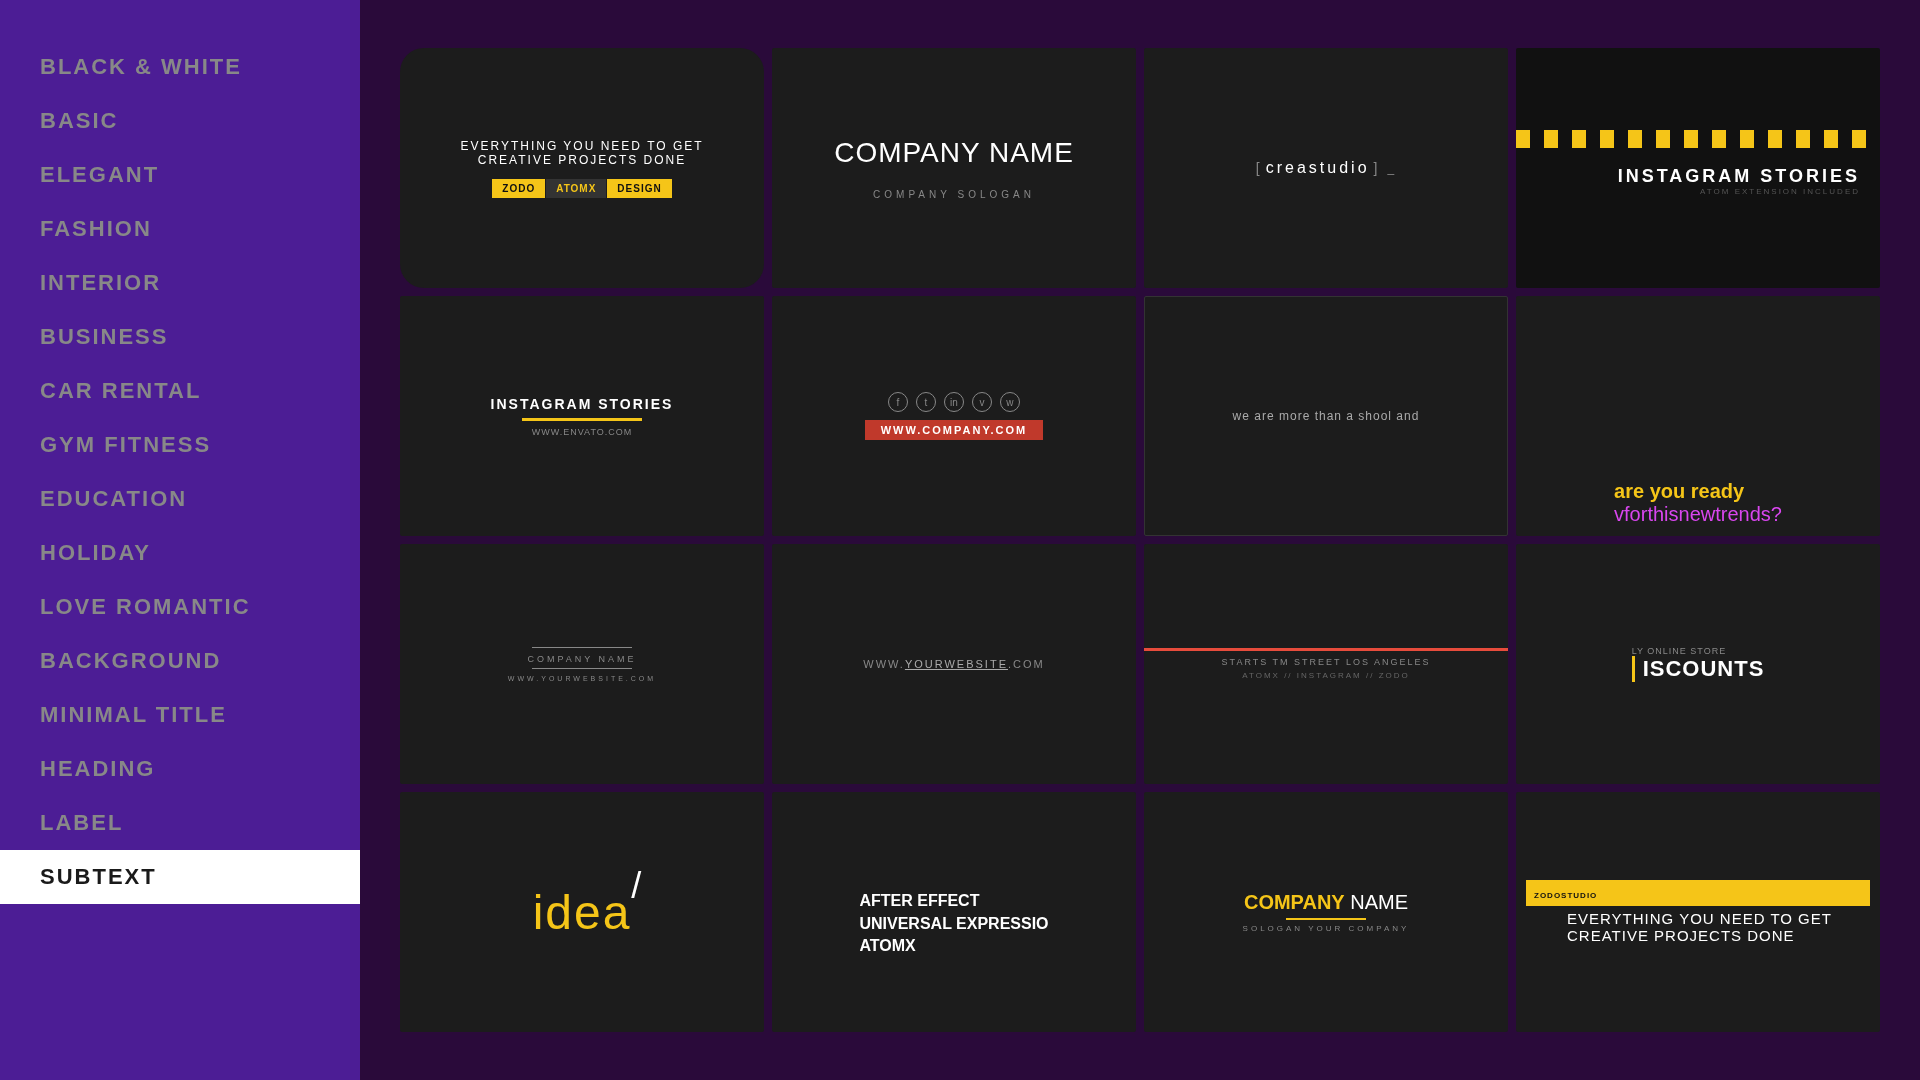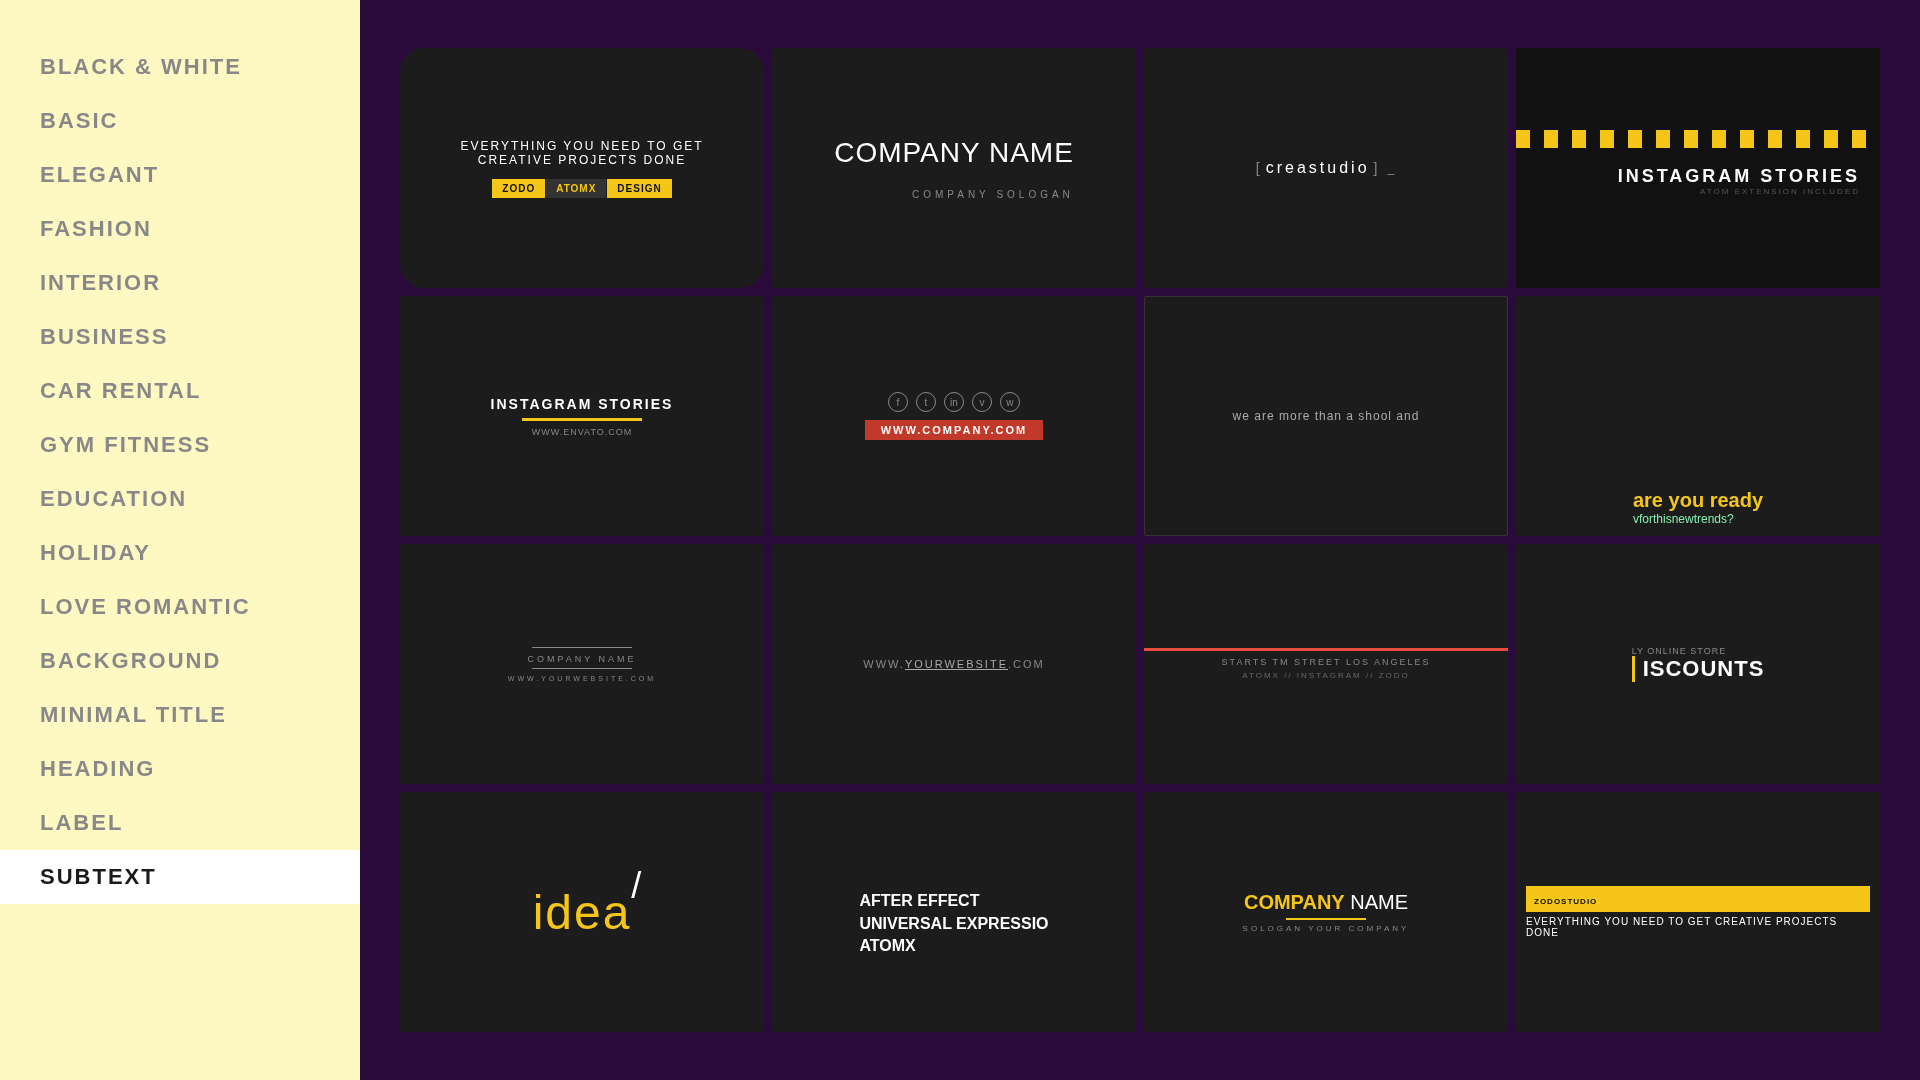--- a/index.html
+++ b/index.html
@@ -9,21 +9,21 @@
       background: #2a0a3a;
       font-family: 'Arial', sans-serif;
       display: flex;
       overflow: hidden;
     }
 
     
     .sidebar {
       width: 360px;
       min-width: 360px;
-      background: #fef9c3;
+      background: #4c1d95;
       padding: 40px 0;
       display: flex;
       flex-direction: column;
       gap: 0;
     }
 
     .sidebar-item {
       padding: 14px 40px;
       color: #888;
       font-size: 22px;
@@ -102,21 +102,21 @@
     }
     .card-2-inner .company-name span {
       color: #fff;
       font-weight: 300;
     }
     .card-2-inner .slogan {
       color: #888;
       font-size: 10px;
       letter-spacing: 4px;
       margin-top: 20px;
-      text-align: right;
+      text-align: center;
     }
 
     
     .card-3 {
       background: #1c1c1c;
     }
     .card-3-inner {
       color: #fff;
       font-size: 18px;
       letter-spacing: 2px;
@@ -238,22 +238,22 @@
     }
     .card-8-inner {
       padding: 10px;
     }
     .card-8-inner .ready-text {
       color: #f5c518;
       font-size: 20px;
       font-weight: 700;
     }
     .card-8-inner .trends-text {
-      color: #86efac;
-      font-size: 12px;
+      color: #d946ef;
+      font-size: 20px;
     }
 
     
     .card-9 {
       background: #1c1c1c;
     }
     .card-9-inner {
       text-align: center;
     }
     .card-9-inner .small-bar {
@@ -408,22 +408,23 @@
       margin-bottom: 4px;
     }
     .card-16-inner .yellow-bg span {
       color: #111;
       font-size: 8px;
       font-weight: 700;
       letter-spacing: 1px;
     }
     .card-16-inner .everything-text {
       color: #fff;
-      font-size: 10px;
-      letter-spacing: 1px;
+      font-size: 15px;
+      letter-spacing: 1px;
+      margin-left: 41px;
     }
   </style>
 </head>
 <body>
 
 <nav class="sidebar">
   <div class="sidebar-item">BLACK &amp; WHITE</div>
   <div class="sidebar-item">BASIC</div>
   <div class="sidebar-item">ELEGANT</div>
   <div class="sidebar-item">FASHION</div>

